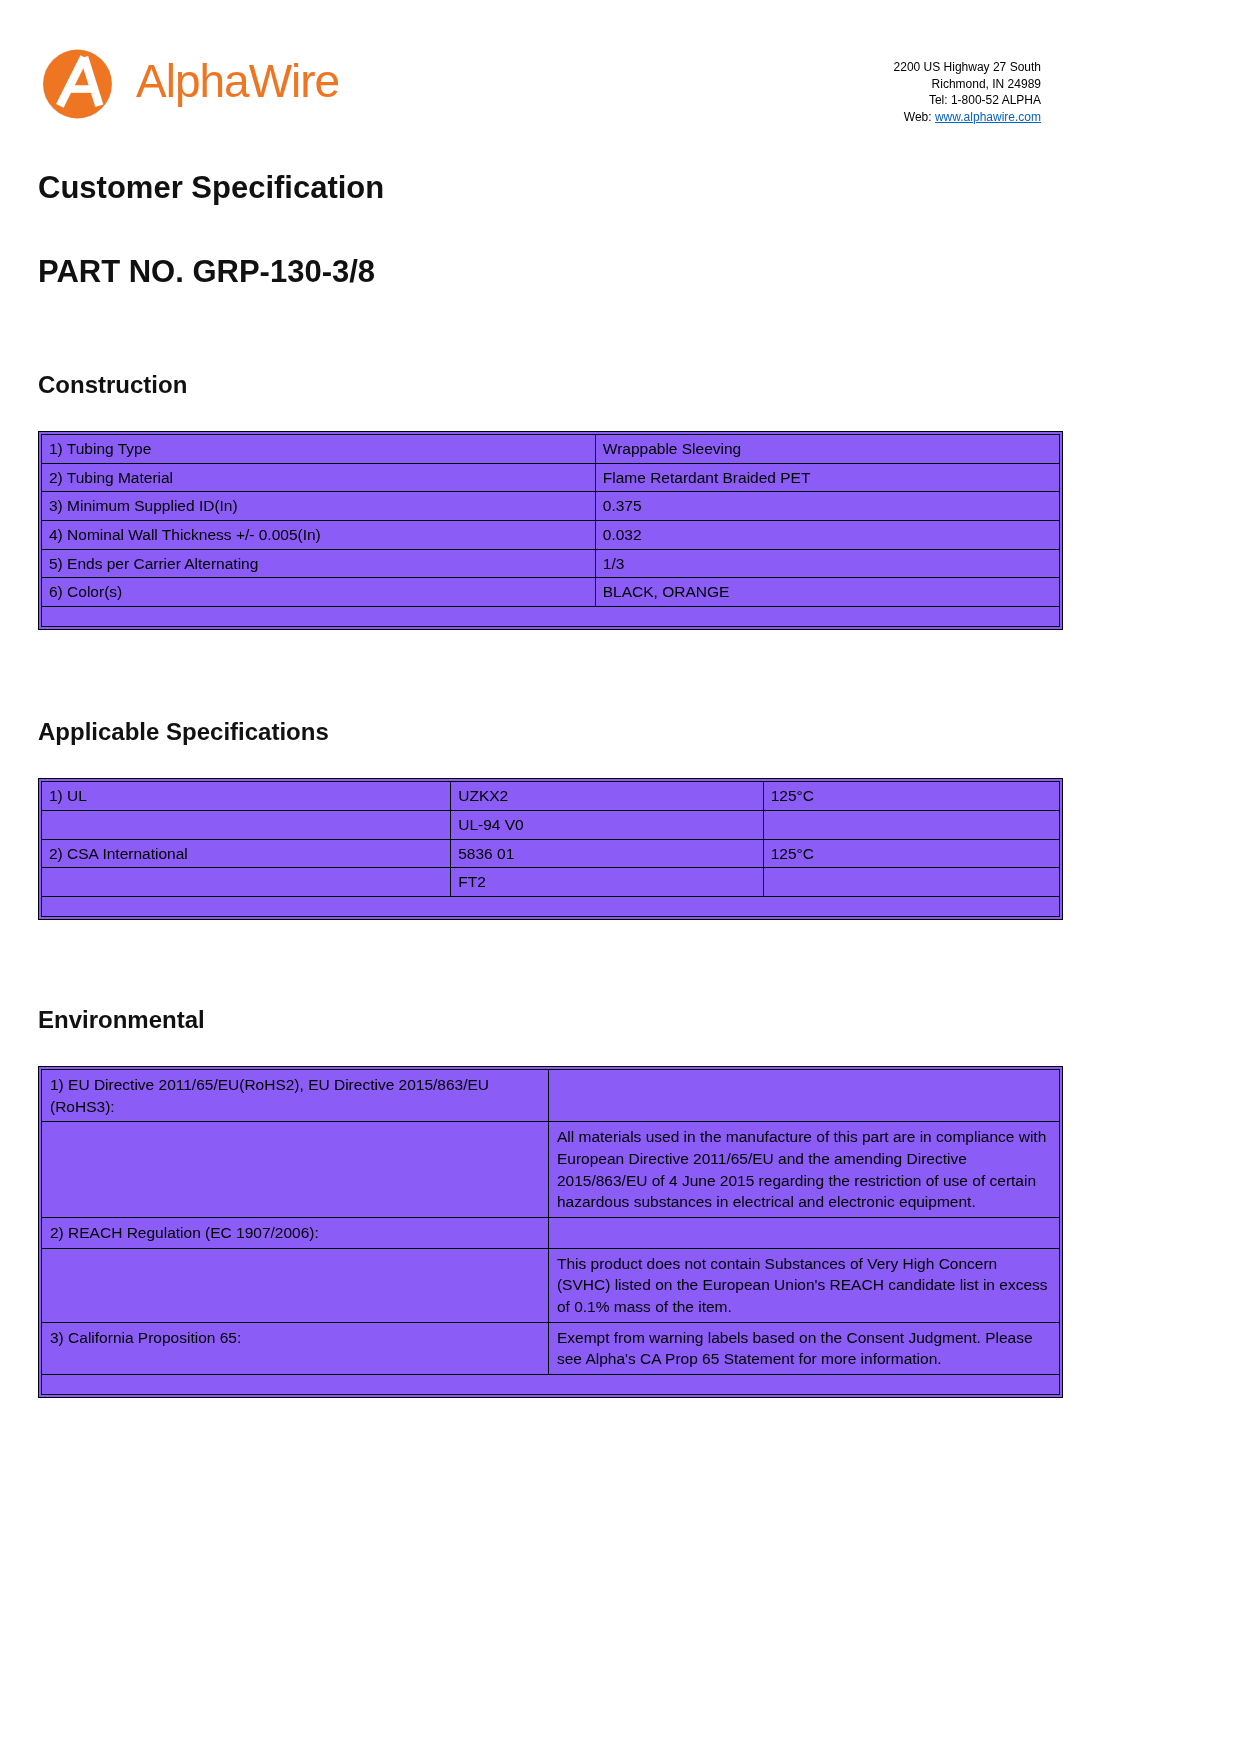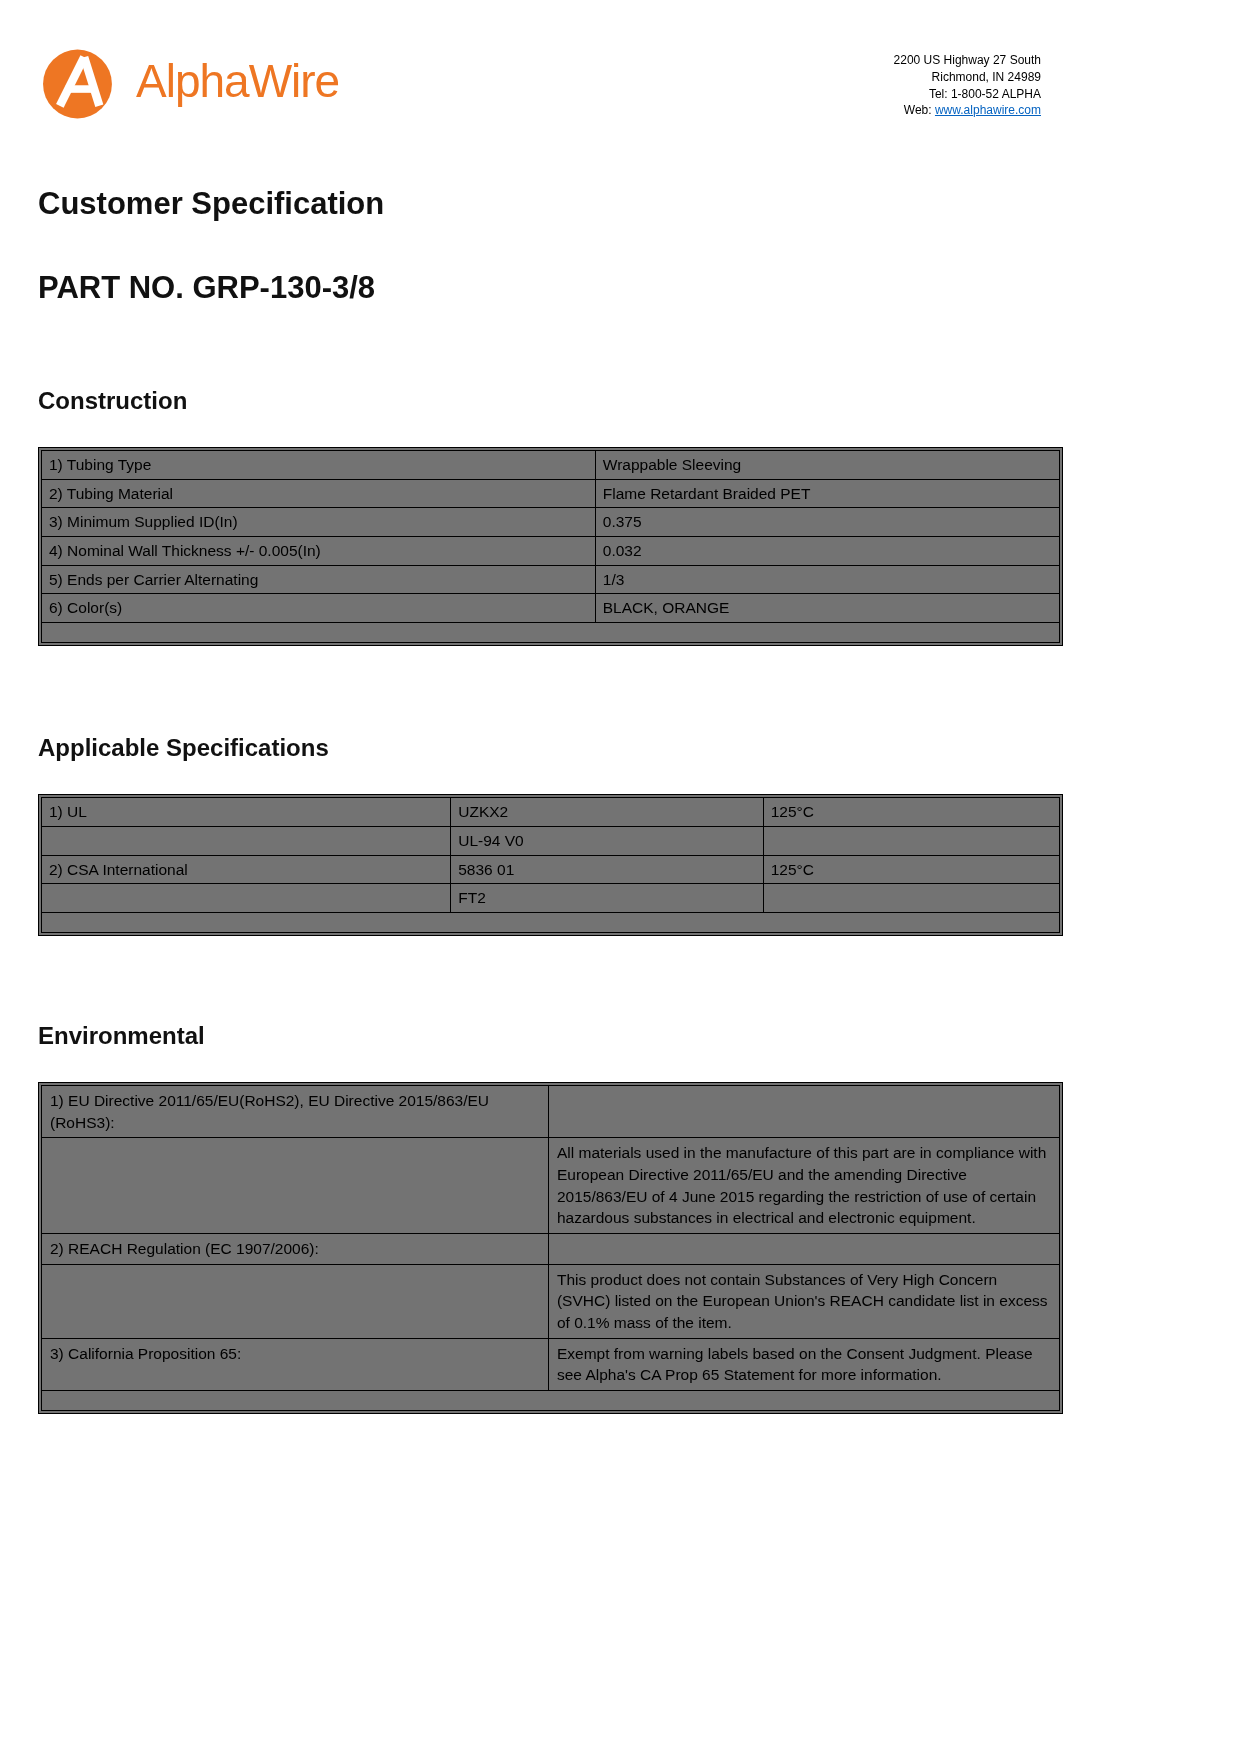--- a/index.html
+++ b/index.html
@@ -14,21 +14,21 @@
   .page {
     width: 1025px;
     margin-left: 38px;
     padding-top: 42px;
   }
 
   
   .header-row {
     display: flex;
     justify-content: space-between;
-    align-items: flex-start;
+    align-items: flex-end;
   }
   .logo {
     display: flex;
     align-items: center;
     gap: 14px;
   }
   .logo-mark { width: 84px; height: 84px; display: block; }
   .logo-text {
     font-size: 46px;
     color: #EE7623;
@@ -43,21 +43,21 @@
     margin-right: 22px;
     padding-top: 10px;
     color: #000;
   }
   .address a { color: #0563C1; text-decoration: underline; }
 
   
   .doc-title {
     font-size: 31px;
     font-weight: 700;
-    margin-top: 60px;
+    margin-top: 44px;
     color: #111;
   }
   .part-no {
     font-size: 31px;
     font-weight: 700;
     margin-top: 48px;
     color: #111;
   }
   h2.section {
     font-size: 24px;
@@ -66,21 +66,21 @@
   }
   #construction-heading { margin-top: 81px; }
   #applicable-heading { margin-top: 88px; }
   #environmental-heading { margin-top: 86px; }
 
   
   .tbl-wrap {
     border: 1px solid #000;
     padding: 2px;
     margin-top: 32px;
-    background: #737373;
+    background: #8b5cf6;
   }
   table {
     border-collapse: collapse;
     width: 100%;
     font-size: 15.5px;
   }
   td {
     border: 1px solid #000;
     padding: 3px 7px;
     vertical-align: top;

